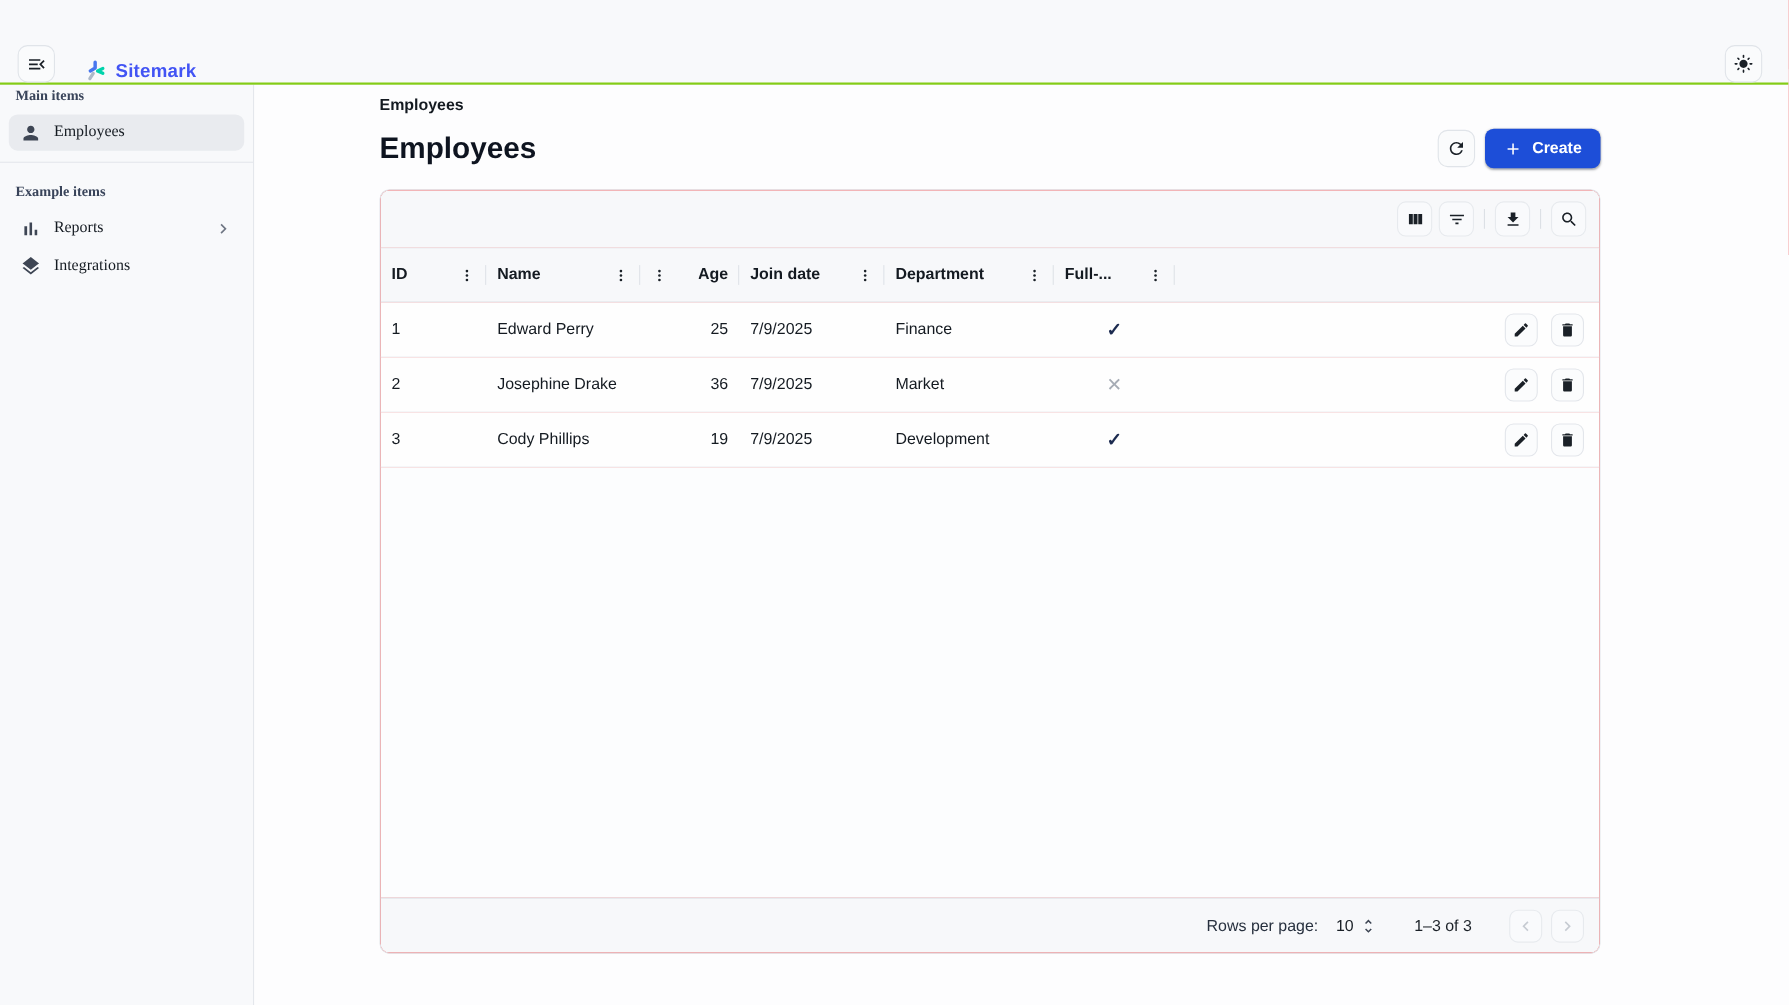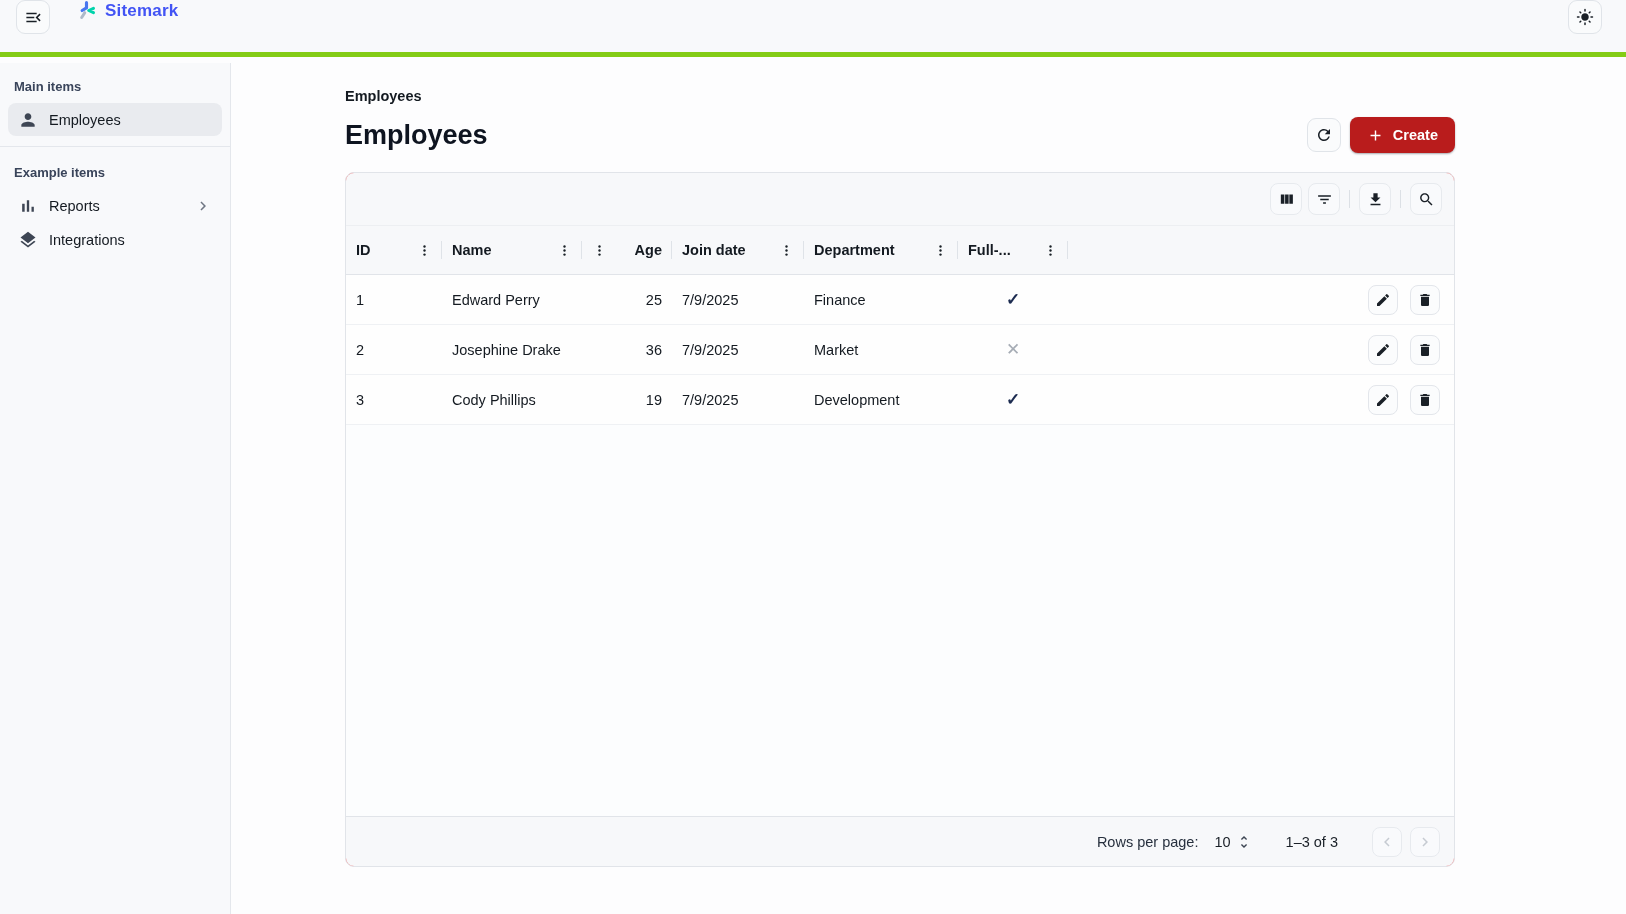--- a/index.html
+++ b/index.html
@@ -7,41 +7,41 @@
   body {
     font-family: "Liberation Sans", sans-serif;
     background: #FDFDFE;
     color: #141A21;
     position: relative;
   }
   svg { display: block; }
 
   
   .app-header {
-    position: absolute; top: 0; left: 0; right: 0; height: 57px;
-    background: #F8F9FB; border-bottom: 5px solid #84cc16;
-    display: flex; align-items: flex-start; gap: 14px;
+    position: absolute; top: 0; left: 0; right: 0; height: 77px;
+    background: #F8F9FB; border-bottom: 2px solid #84cc16;
+    display: flex; align-items: flex-end; gap: 14px;
     padding: 0 24px 0 16px; z-index: 20;
   }
   .icon-btn {
     width: 34px; height: 34px; border-radius: 9px;
     border: 1px solid #E0E4E9; background: #FAFBFC;
     display: flex; align-items: center; justify-content: center;
     cursor: pointer; flex: 0 0 auto;
   }
   .icon-btn svg { fill: #1A2027; }
   .logo { display: flex; align-items: center; gap: 8px; margin-left: 12px; }
   .logo-text { font-size: 17px; font-weight: 700; color: #4254F4; letter-spacing: .2px; }
   .header-spacer { flex: 1; }
 
   
   .sidebar {
     position: absolute; top: 63px; left: 0; bottom: 0; width: 231px;
     background: #F8F9FB; border-right: 1px solid #E4E7EC;
-    padding-top: 10px; z-index: 10;
+    padding-top: 10px; z-index: 10; font-family: Liberation Serif, serif;
   }
   .section-label {
     font-size: 13px; font-weight: 700; color: #39445A;
     padding: 6px 16px 8px 14px;
   }
   .nav-item {
     display: flex; align-items: center; gap: 11px;
     height: 33px; margin: 1px 8px; border-radius: 8px;
     padding: 0 10px; font-size: 14.5px; color: #141A21; cursor: pointer;
   }
@@ -53,21 +53,21 @@
 
   
   .main { position: absolute; top: 63px; left: 231px; right: 0; bottom: 0; background: #FDFDFE; }
   .content { position: absolute; left: 114px; width: 1110px; top: 0; }
   .breadcrumb { margin-top: 25px; font-size: 14.5px; font-weight: 700; color: #141A21; }
   .title-row { margin-top: 13px; display: flex; align-items: center; justify-content: space-between; }
   .page-title { font-size: 27px; font-weight: 700; color: #0E1420; }
   .title-actions { display: flex; align-items: center; gap: 9px; }
   .create-btn {
     height: 36px; padding: 0 17px; border: none; border-radius: 8px;
-    background: #b91c1c; color: #FFFFFF; font-family: inherit;
+    background: #1d4ed8; color: #FFFFFF; font-family: inherit;
     font-size: 14.5px; font-weight: 600; display: flex; align-items: center; gap: 9px;
     cursor: pointer; box-shadow: 0 1px 2px rgba(10,15,25,.35);
   }
   .create-btn svg { fill: #FFFFFF; }
 
   
   .grid-card {
     margin-top: 19px; height: 695px;
     border: 1px solid #E1E4E9; border-radius: 9px;
     background: #ef4444; display: flex; flex-direction: column; overflow: hidden;

